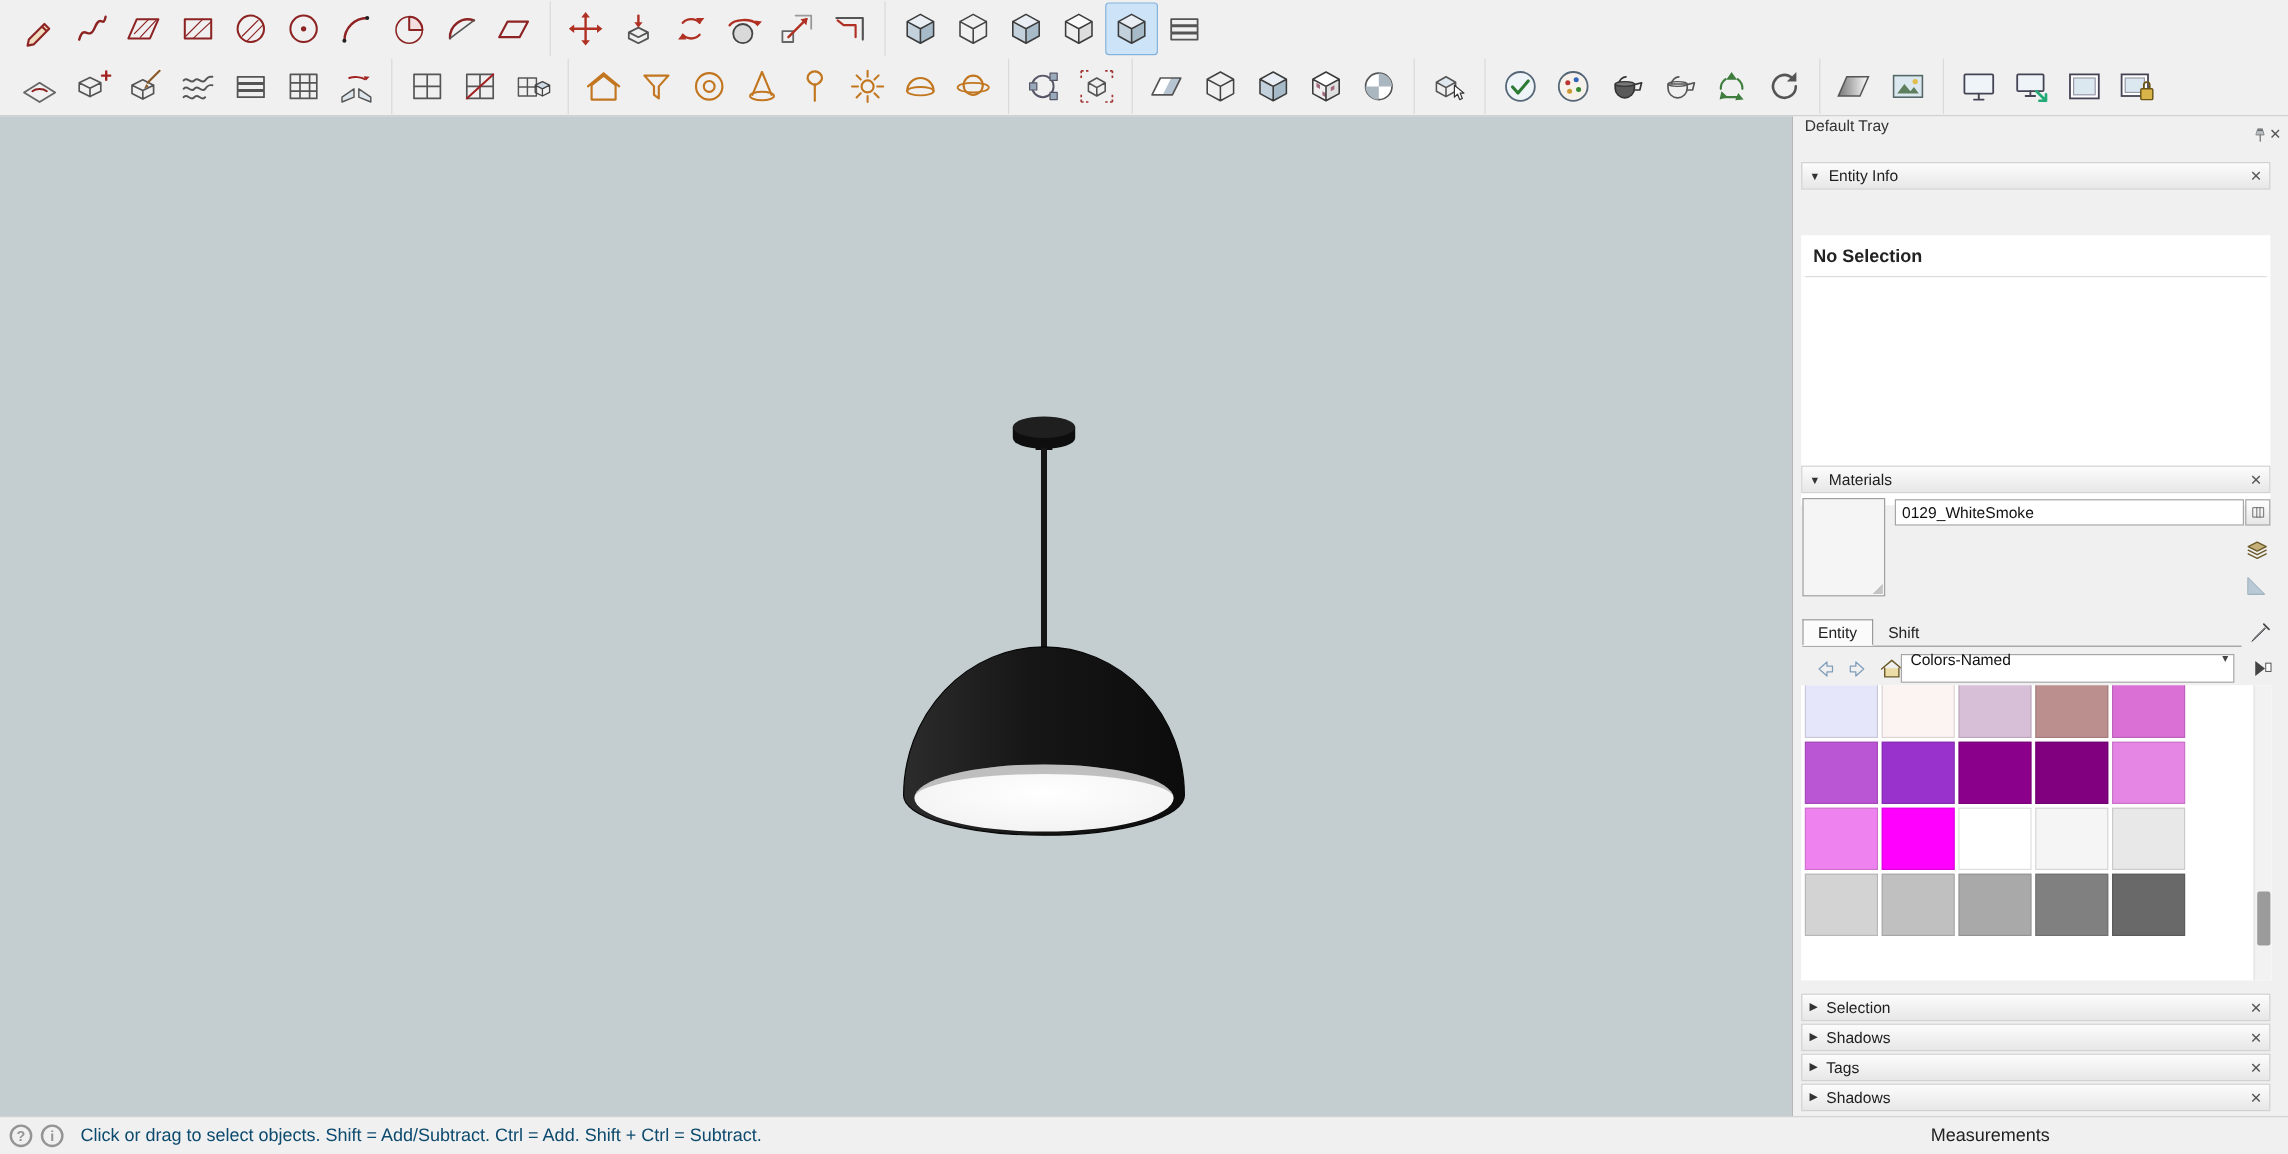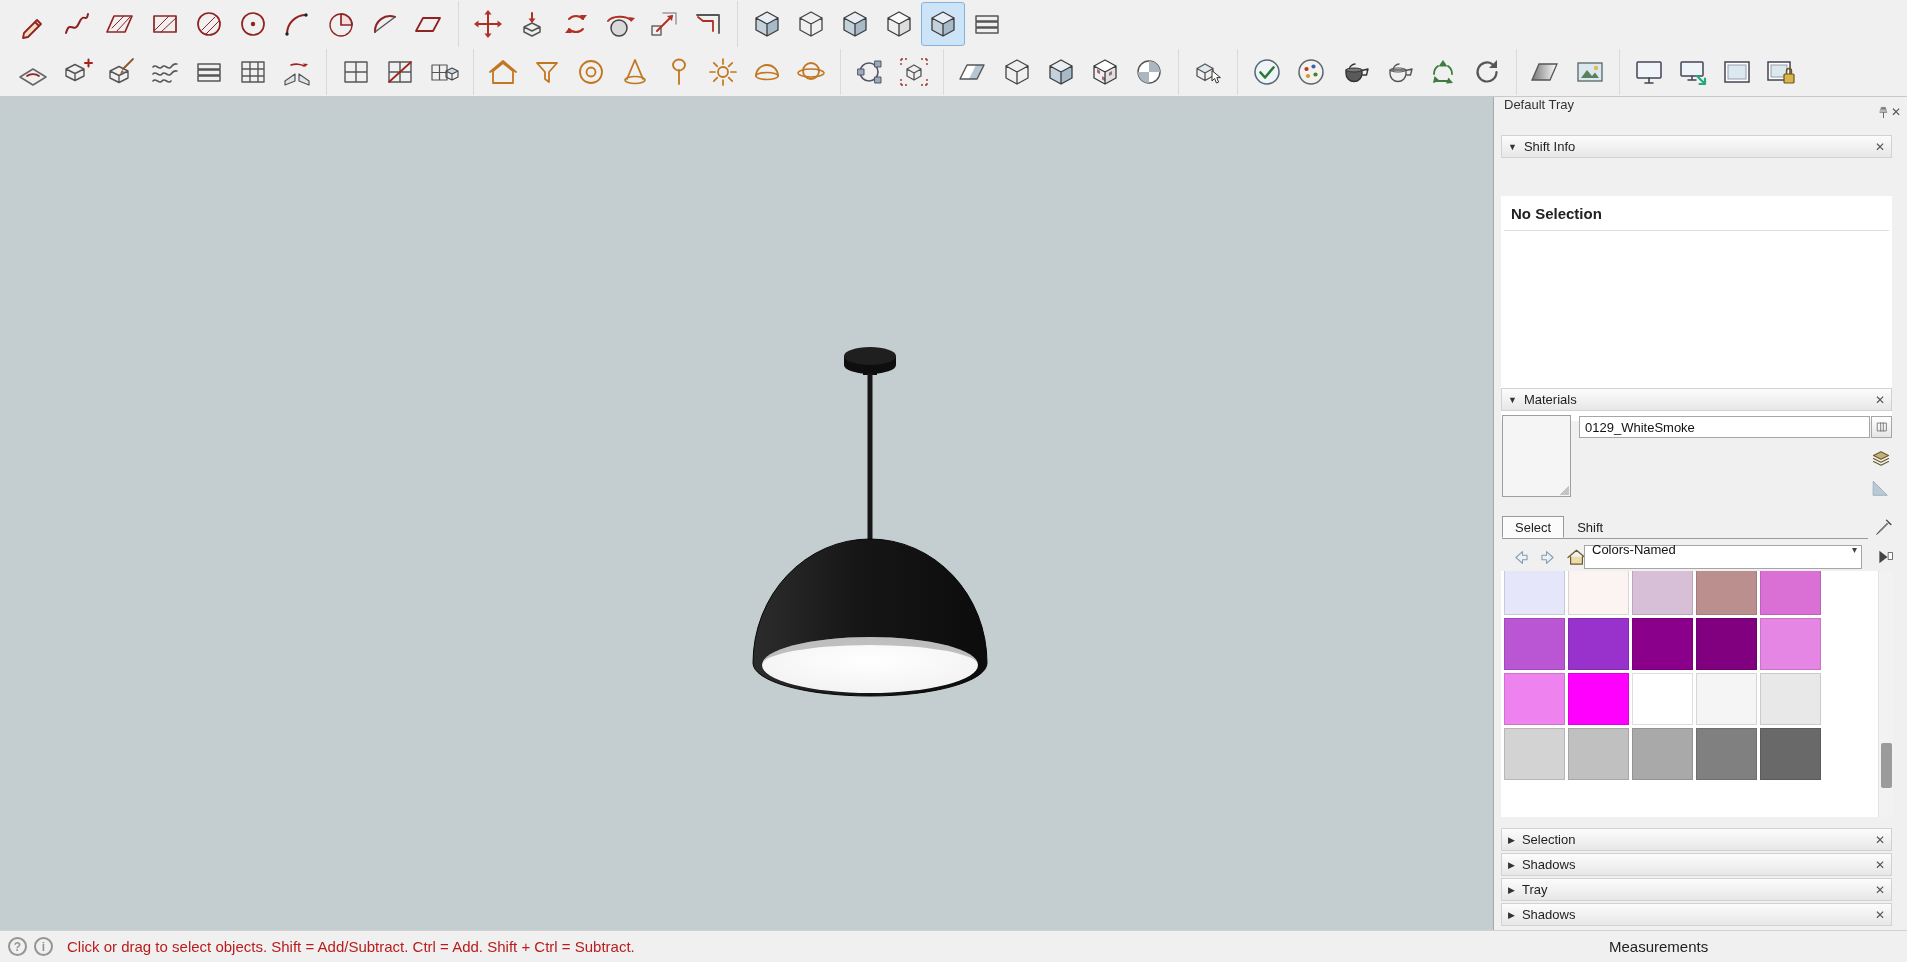--- a/index.html
+++ b/index.html
@@ -82,21 +82,21 @@
   .c-hd .x{margin-left:auto;}
 
   
   #statusbar{position:absolute;top:930px;left:0;width:1907px;height:32px;background:#f0f0f0;
     border-top:1px solid #d2d2d2;box-sizing:border-box;}
   .sb-icon{position:absolute;top:6px;width:19px;height:19px;border:2px solid #949494;border-radius:50%;
     color:#949494;font-size:12px;font-weight:bold;display:flex;align-items:center;justify-content:center;
     box-sizing:border-box;background:none;padding:0;}
   #sb-help{left:8px;}
   #sb-info{left:34px;}
-  #sb-hint{position:absolute;left:67px;top:0;height:31px;display:flex;align-items:center;font-size:15px;color:#b91c1c;}
+  #sb-hint{position:absolute;left:67px;top:0;height:31px;display:flex;align-items:center;font-size:15px;color:#0c4a6e;}
   #sb-meas-label{position:absolute;left:1609px;top:0;height:31px;display:flex;align-items:center;font-size:15px;color:#222;}
   #sb-meas-input{position:absolute;left:1716px;top:3px;width:180px;height:25px;background:transparent;
     border:none;outline:none;font-size:15px;}
 </style>
 </head>
 <body>
 
 <div id="toolbar">
   <div class="tb-row">
       <div class="tb-group">
@@ -554,21 +554,21 @@
           <path d="M11 8h10l2 8H9z" fill="#b5babf"></path>
           <path d="M16 16v11" fill="none" stroke="#555" stroke-width="1.8" stroke-linecap="round" stroke-linejoin="round"></path>
           <path d="M12 5h8v3h-8zM11 8h10l2 8H9z" fill="none" stroke="#555" stroke-width="1" stroke-linecap="round" stroke-linejoin="round"></path>
         </svg>
       </button>
     <button class="icon-btn xchar">✕</button>
   </div>
 
   <div class="sec-hd" id="entity-header">
     <span class="tri">▼</span>
-    <span>Shift Info</span>
+    <span>Entity Info</span>
     <button class="icon-btn xchar x">✕</button>
   </div>
   <div id="entity-content">
     <div class="noselect">No Selection</div>
     <div class="divider"></div>
   </div>
 
   <div class="sec-hd" id="materials-header">
     <span class="tri">▼</span>
     <span>Materials</span>
@@ -586,21 +586,21 @@
         <path d="M16 5l10 5-10 5L6 10z" fill="#c5b07a"></path>
         <path d="M16 5l10 5-10 5L6 10zM6 14l10 5 10-5M6 18l10 5 10-5" fill="none" stroke="#6b5a2a" stroke-width="1.5" stroke-linecap="round" stroke-linejoin="round"></path>
       </svg>
     </button>
   <span id="sample-tri"><svg width="20" height="20" viewBox="0 0 32 32">
         <path d="M4 4l22 22H4z" fill="#b9c9d5"></path>
         <path d="M4 4l22 22H4z" fill="none" stroke="#88a0b0" stroke-width="1.2" stroke-linecap="round" stroke-linejoin="round"></path>
       </svg></span>
 
   <div id="tab-row">
-      <button class="tab active">Select</button>
+      <button class="tab active">Entity</button>
       <button class="tab">Shift</button>
     </div>
   <button id="eyedropper-btn" class="icon-btn">
       <svg width="20" height="20" viewBox="0 0 32 32">
         <path d="M20 5l7 7" fill="none" stroke="#444" stroke-width="2.2" stroke-linecap="round" stroke-linejoin="round"></path>
         <path d="M22 11L10 23l-6 5 5-6L21 10z" fill="#9aa7b0"></path>
         <path d="M22 11L10 23l-6 5 5-6L21 10z" fill="none" stroke="#444" stroke-width="1.2" stroke-linecap="round" stroke-linejoin="round"></path>
       </svg>
     </button>
 
@@ -665,21 +665,21 @@
         <span>Selection</span>
         <button class="icon-btn xchar x">✕</button>
       </div>
       <div class="c-hd">
         <span class="tri">▶</span>
         <span>Shadows</span>
         <button class="icon-btn xchar x">✕</button>
       </div>
       <div class="c-hd">
         <span class="tri">▶</span>
-        <span>Tray</span>
+        <span>Tags</span>
         <button class="icon-btn xchar x">✕</button>
       </div>
       <div class="c-hd">
         <span class="tri">▶</span>
         <span>Shadows</span>
         <button class="icon-btn xchar x">✕</button>
       </div>
     </div>
 </div>
 

